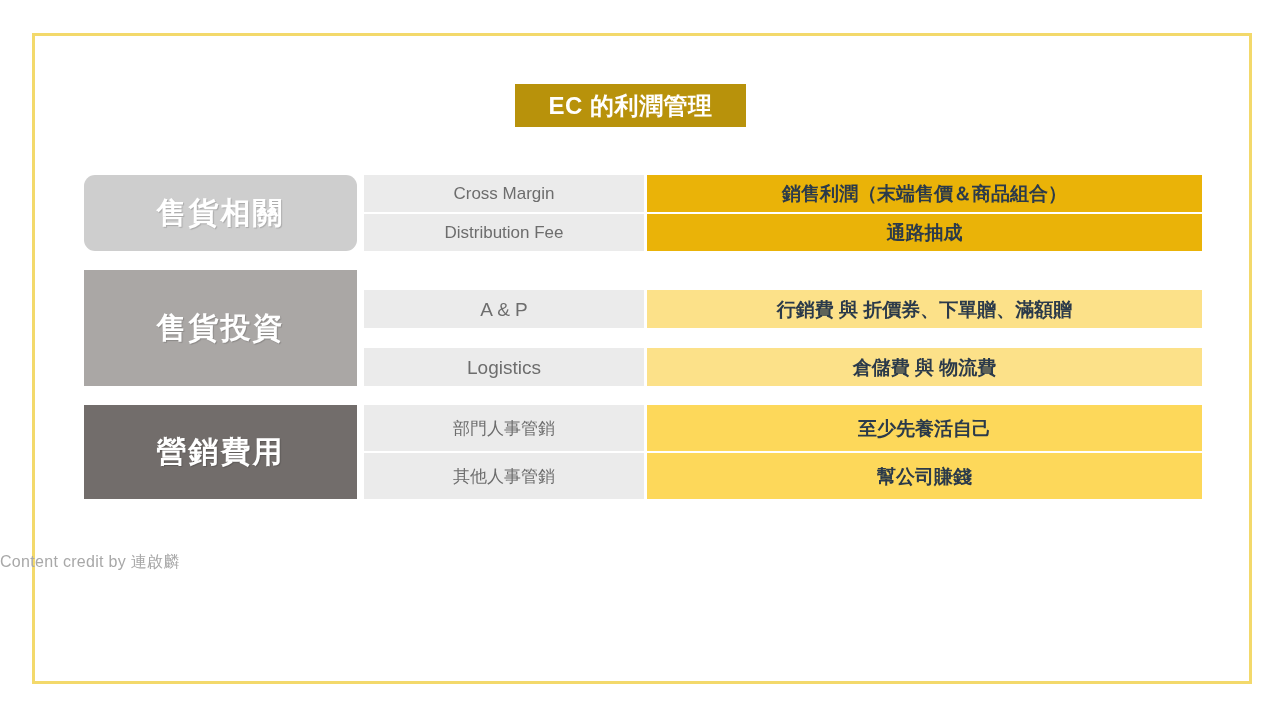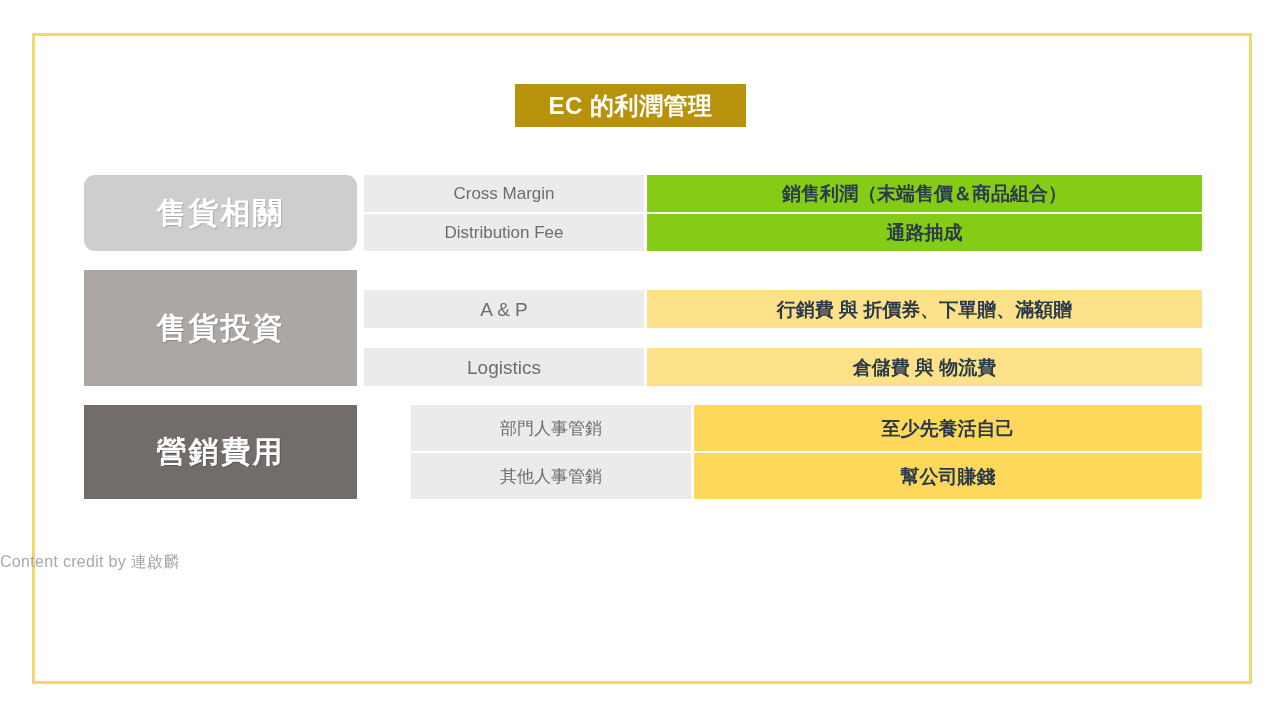--- a/index.html
+++ b/index.html
@@ -60,21 +60,21 @@
     left: 84px;
     top: 175px;
     width: 1118px;
   }
 
   .section {
     display: flex;
     align-items: stretch;
     margin-bottom: 19px;
   }
-  .section:last-child { margin-bottom: 0; gap: 47px; }
+  .section:last-child { margin-bottom: 0; }
 
   .cat-cell {
     width: 273px;
     flex: 0 0 273px;
     display: flex;
     align-items: center;
     justify-content: center;
     box-sizing: border-box;
   }
   .cat-label {
@@ -131,21 +131,21 @@
     font-size: 19px;
     font-weight: 700;
     color: #2b3a4a;
     line-height: 1;
     white-space: nowrap;
   }
 
   
   #section-0 .cat-cell { background: #cecece; border-radius: 11px; }
   #section-0 .row { height: 37px; }
-  #section-0 .desc-cell { background: #84cc16; }
+  #section-0 .desc-cell { background: #eab308; }
 
   #section-1 .cat-cell { background: #aaa7a5; }
   #section-1 .row { height: 38px; margin-top: 20px; }
   #section-1 .desc-cell { background: #fce189; }
   #section-1 .term-text { font-size: 19px; }
 
   #section-2 .cat-cell { background: #726d6b; }
   #section-2 .row { height: 46px; }
   #section-2 .desc-cell { background: #fdd85a; }
 

